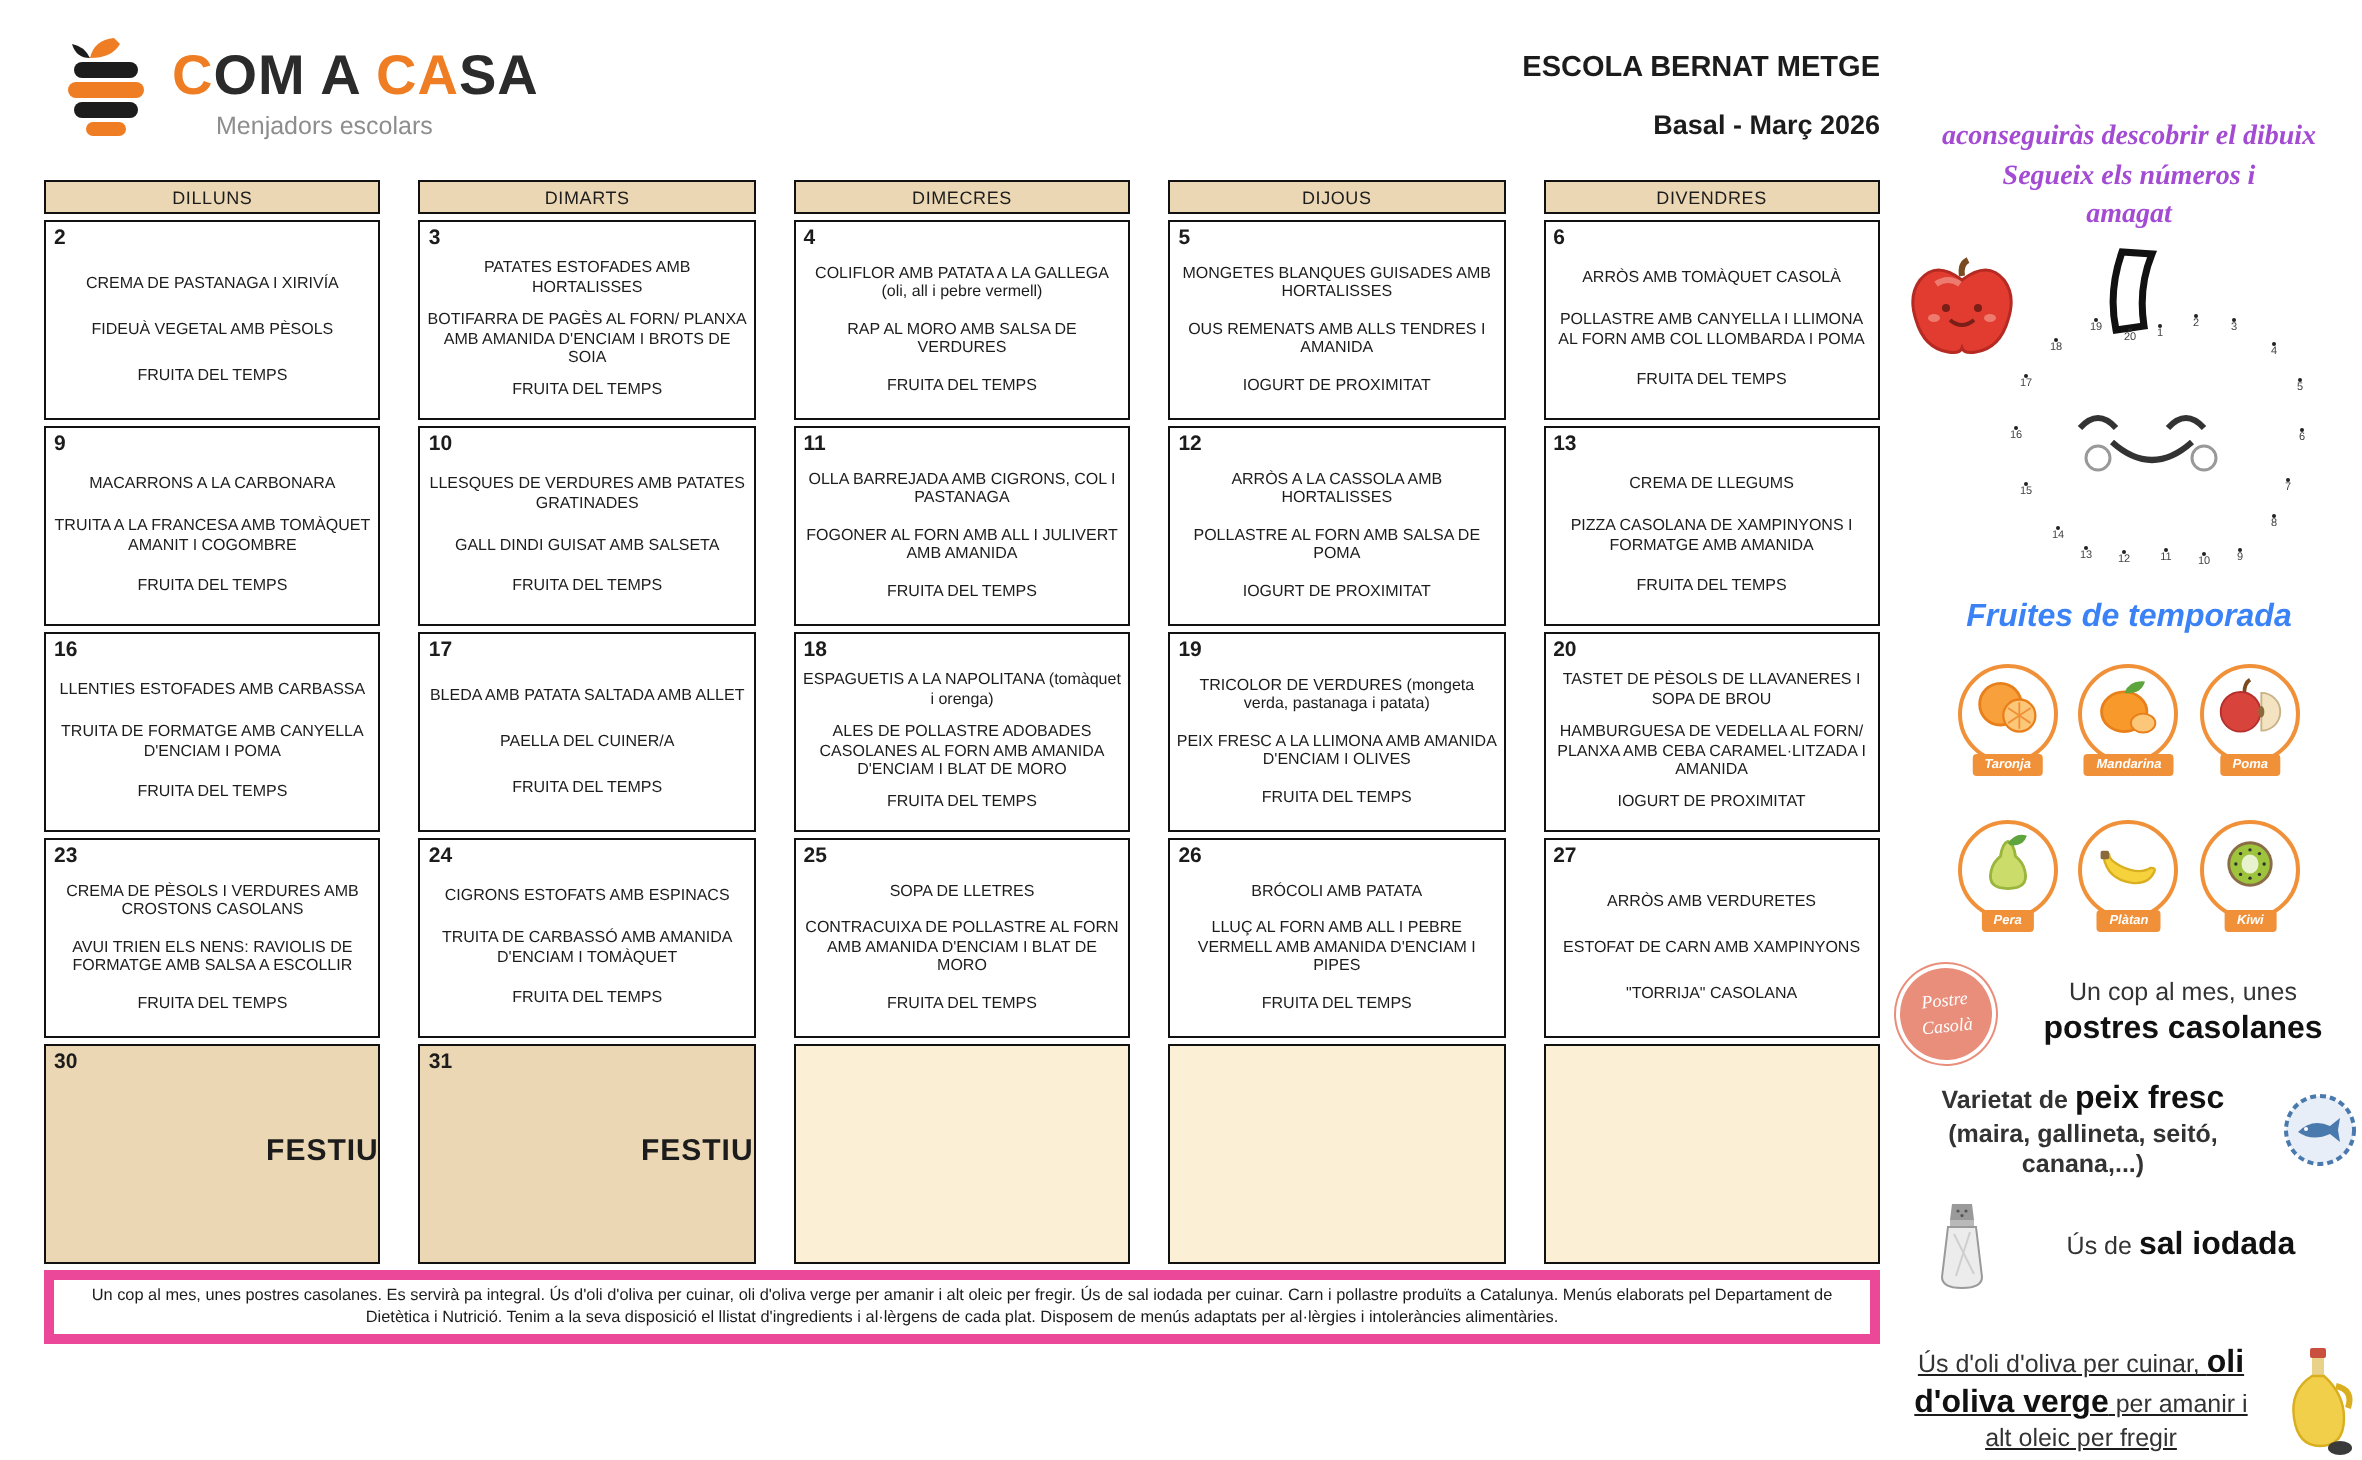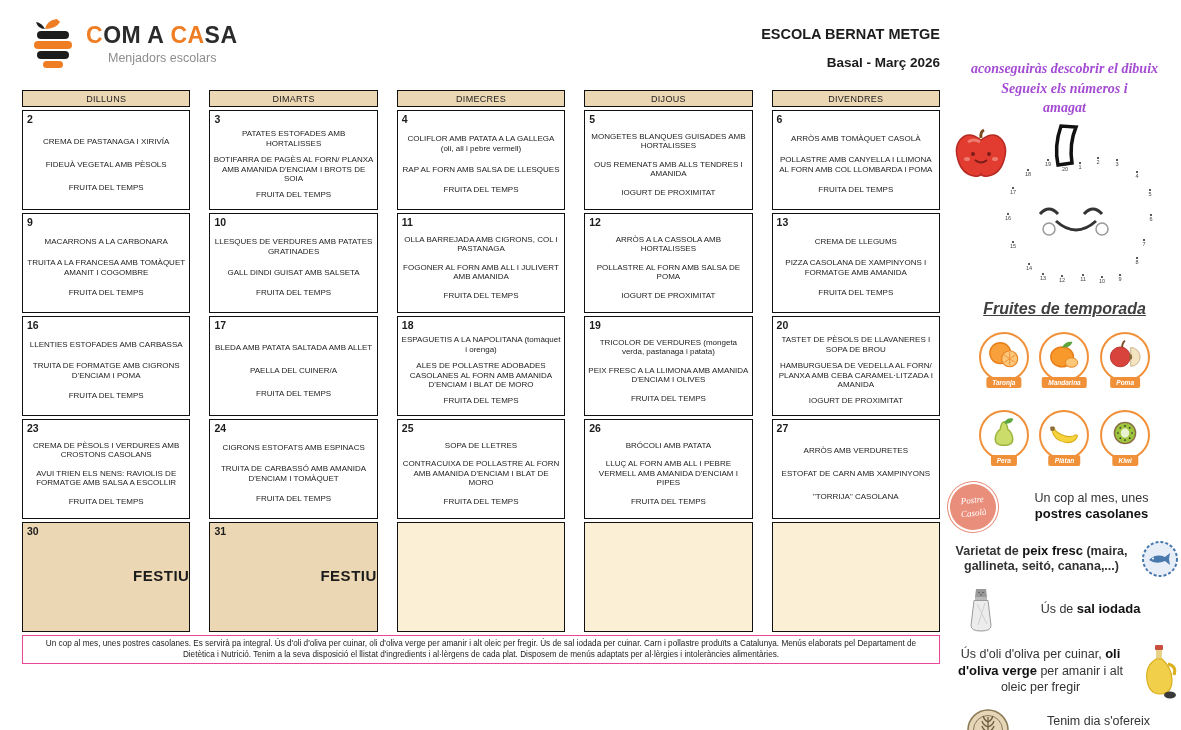--- a/index.html
+++ b/index.html
@@ -2,59 +2,59 @@
 <html><head>
 <meta charset="utf-8">
 <style>
   html,body{margin:0;padding:0;background:#fff;}
   body{width:1181px;height:730px;overflow:hidden;font-family:"Liberation Sans",sans-serif;color:#1c1c1c;}
   .page{position:relative;width:1181px;height:730px;background:#fff;}
 
   
   .brand{position:absolute;left:30px;top:16px;display:flex;align-items:flex-start;gap:10px;}
   .brand-text{padding-top:8px;}
-  .brand-title{font-size:23px;font-weight:bold;letter-spacing:.5px;line-height:1;}
+  .brand-title{font-size:28px;font-weight:bold;letter-spacing:.5px;line-height:1;}
   .brand-sub{font-size:12.5px;color:#8d8d8d;margin-top:4px;margin-left:22px;}
   .school{position:absolute;right:241px;top:26px;text-align:right;}
   .school-name{font-size:14.5px;font-weight:bold;}
   .school-edition{font-size:13.5px;font-weight:bold;margin-top:13px;}
 
   
   .calendar{position:absolute;left:22px;top:90px;width:918px;}
   .hdr-row,.week-row{display:grid;grid-template-columns:repeat(5,1fr);gap:19px;margin-bottom:3px;}
   .hdr-cell{background:#ecd7b4;border:1px solid #111;text-align:center;font-size:9px;padding:3px 0 2px;letter-spacing:.3px;}
   .cell{background:#fff;border:1px solid #111;position:relative;height:100px;box-sizing:border-box;}
   .cell .daynum{position:absolute;top:2px;left:4px;font-size:10.5px;font-weight:bold;}
   .cell .items{position:absolute;top:12px;bottom:3px;left:3px;right:3px;display:flex;flex-direction:column;justify-content:space-evenly;text-align:center;}
   .cell .item{font-size:8px;line-height:1.2;}
   .fest{background:#ecd7b4;height:110px;}
   .fest .fest-label{position:absolute;top:44px;left:0;right:0;text-align:right;font-size:15px;font-weight:bold;letter-spacing:.5px;}
   .empty{background:#fbf0d6;height:110px;}
-  .footnote{border:1px solid #ec4899;background:#fff;text-align:center;font-size:8.2px;line-height:1.3;padding:3px 8px;box-sizing:border-box;}
+  .footnote{border:5px solid #ec4899;background:#fff;text-align:center;font-size:8.2px;line-height:1.3;padding:3px 8px;box-sizing:border-box;}
 
   
   .sidebar{position:absolute;left:948px;top:55px;width:233px;}
   .puzzle-title{text-align:center;font-family:"Liberation Serif",serif;font-style:italic;font-weight:bold;font-size:14px;line-height:1.4;margin-top:4px;}
   .puzzle-canvas{position:relative;height:172px;margin-top:2px;}
   .cartoon-apple{position:absolute;left:6px;top:8px;}
   .dots-svg{position:absolute;left:0;top:0;}
   .dot{position:absolute;width:12px;text-align:center;color:#333;line-height:1;}
   .dot i{display:block;width:2.5px;height:2.5px;background:#222;border-radius:50%;margin:0 auto;}
   .dot b{display:block;font-size:5.5px;font-weight:normal;color:#444;margin-top:1px;}
   .fruits-title{text-align:center;font-size:16px;font-weight:bold;font-style:italic;margin-top:8px;}
   .fruits-grid{display:grid;grid-template-columns:repeat(3,1fr);row-gap:28px;column-gap:6px;justify-items:center;width:176px;margin:14px auto 0;}
   .fruit{position:relative;width:46px;height:46px;border:2px solid #f0913a;border-radius:50%;background:#fff;display:flex;align-items:center;justify-content:center;}
   .fruit-label{position:absolute;bottom:-8px;left:50%;transform:translateX(-50%);background:#f0913a;color:#fff;font-size:6.5px;font-weight:bold;font-style:italic;padding:2px 6px;border-radius:2px;white-space:nowrap;}
   .note{display:flex;align-items:center;gap:8px;margin:0 2px;}
   .note-text{font-size:12.5px;color:#333;line-height:1.25;text-align:center;flex:1;}
-  .note-text b{color:#111;font-size:13px;}
+  .note-text b{color:#111;font-size:16px;}
   .n-dessert{margin-top:24px;}
   .n-fish{margin-top:10px;font-weight:bold;}
   .n-salt{margin-top:10px;padding-left:18px;}
-  .n-oil{margin-top:10px;}
+  .n-oil{margin-top:26px;text-decoration:underline;}
   .n-bread{margin-top:8px;padding-left:16px;}
   .badge-dessert{width:46px;height:46px;border-radius:50%;background:#e98e7b;color:#fff;display:flex;flex-direction:column;align-items:center;justify-content:center;font-family:"Liberation Serif",serif;font-style:italic;font-size:9px;line-height:1.5;transform:rotate(-6deg);flex:0 0 auto;box-shadow:0 0 0 2px #fff,0 0 0 3px #e98e7b;}
 </style>
 </head>
 <body>
 
 <div class="page">
 
   <div class="brand">
     <svg width="46" height="54" viewBox="0 0 46 54">
@@ -99,21 +99,21 @@
             <div class="items">
               <div class="item">PATATES ESTOFADES AMB HORTALISSES</div>
               <div class="item">BOTIFARRA DE PAGÈS AL FORN/ PLANXA AMB AMANIDA D'ENCIAM I BROTS DE SOIA</div>
               <div class="item">FRUITA DEL TEMPS</div>
             </div>
           </div>
           <div class="cell">
             <div class="daynum">4</div>
             <div class="items">
               <div class="item">COLIFLOR AMB PATATA A LA GALLEGA (oli, all i pebre vermell)</div>
-              <div class="item">RAP AL FORN AMB SALSA DE LLESQUES</div>
+              <div class="item">RAP AL MORO AMB SALSA DE VERDURES</div>
               <div class="item">FRUITA DEL TEMPS</div>
             </div>
           </div>
           <div class="cell">
             <div class="daynum">5</div>
             <div class="items">
               <div class="item">MONGETES BLANQUES GUISADES AMB HORTALISSES</div>
               <div class="item">OUS REMENATS AMB ALLS TENDRES I AMANIDA</div>
               <div class="item">IOGURT DE PROXIMITAT</div>
             </div>
@@ -167,21 +167,21 @@
               <div class="item">PIZZA CASOLANA DE XAMPINYONS I FORMATGE AMB AMANIDA</div>
               <div class="item">FRUITA DEL TEMPS</div>
             </div>
           </div>
         </div>
         <div class="week-row">
           <div class="cell">
             <div class="daynum">16</div>
             <div class="items">
               <div class="item">LLENTIES ESTOFADES AMB CARBASSA</div>
-              <div class="item">TRUITA DE FORMATGE AMB CIGRONS D'ENCIAM I POMA</div>
+              <div class="item">TRUITA DE FORMATGE AMB CANYELLA D'ENCIAM I POMA</div>
               <div class="item">FRUITA DEL TEMPS</div>
             </div>
           </div>
           <div class="cell">
             <div class="daynum">17</div>
             <div class="items">
               <div class="item">BLEDA AMB PATATA SALTADA AMB ALLET</div>
               <div class="item">PAELLA DEL CUINER/A</div>
               <div class="item">FRUITA DEL TEMPS</div>
             </div>
@@ -375,21 +375,21 @@
             <i></i>
             <b>19</b>
           </div>
           <div class="dot" style="left: 111px; top: 44px;">
             <i></i>
             <b>20</b>
           </div>
         </div>
     </div>
 
-    <div class="fruits-title" id="fruitsTitle" style="color: #404040; text-decoration: underline;">Fruites de temporada</div>
+    <div class="fruits-title" id="fruitsTitle" style="color: #3b82f6;">Fruites de temporada</div>
     <div class="fruits-grid" id="fruitsGrid">
         <div class="fruit">
           <span><svg viewBox="0 0 36 36" width="34" height="34">
               <circle cx="14" cy="16" r="11" fill="#f8a13c" stroke="#e87f1a" stroke-width="1.5"></circle>
               <circle cx="24" cy="22" r="8.5" fill="#fdc77a" stroke="#e87f1a" stroke-width="1.2"></circle>
               <g stroke="#f09136" stroke-width="1">
                 <line x1="24" y1="22" x2="24" y2="15"></line>
                 <line x1="24" y1="22" x2="30" y2="18"></line>
                 <line x1="24" y1="22" x2="30" y2="26"></line>
                 <line x1="24" y1="22" x2="24" y2="29"></line>

